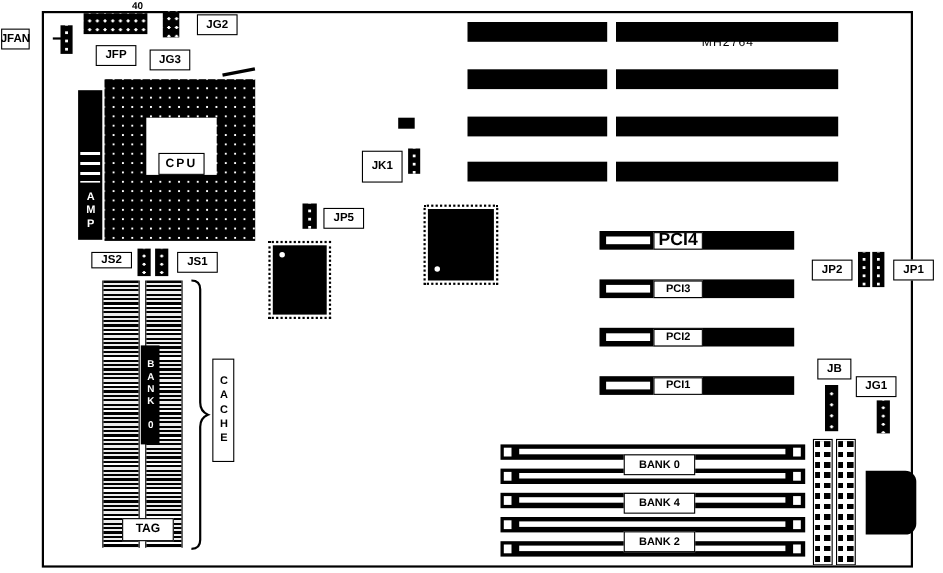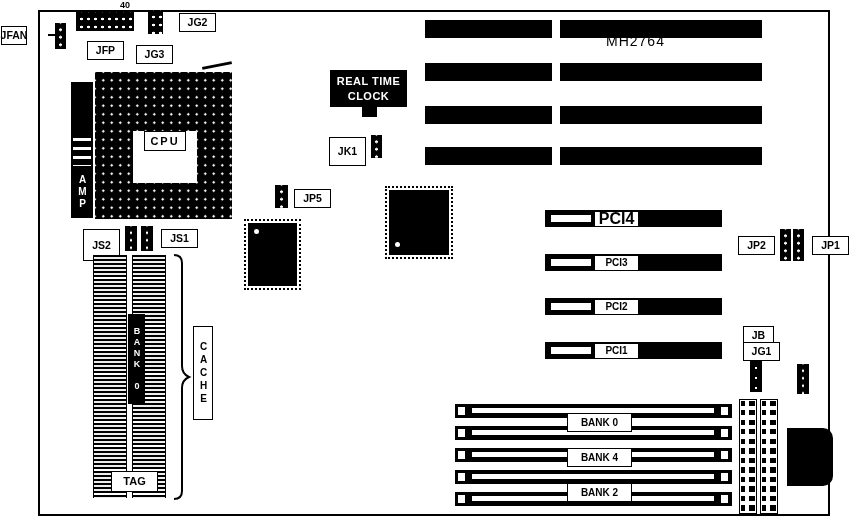--- a/index.html
+++ b/index.html
@@ -50,60 +50,56 @@
   <div class="dots dotgrid" style="left:76px;top:12px;width:58px;height:19px"></div>
   <div class="smalltext" style="left:120px;top:1px">40</div>
   <div class="lbl" style="left:87px;top:41px;width:37px;height:19px">JFP</div>
 
   <div class="dots dotgrid" style="left:148px;top:10px;width:15px;height:24px"></div>
   <div class="lbl" style="left:179px;top:13px;width:37px;height:19px">JG2</div>
   <div class="lbl" style="left:136px;top:45px;width:37px;height:19px">JG3</div>
 
   <div class="abs cpu-socket" style="left:95px;top:72px;width:137px;height:147px"></div>
   <div class="blk" style="left:202px;top:64px;width:30px;height:3px;transform:rotate(-11deg)"></div>
-  <div class="white" style="left:133px;top:131px;width:64px;height:52px;display:flex;align-items:flex-start;justify-content:center">
+  <div class="white" style="left:133px;top:107px;width:64px;height:52px;display:flex;align-items:flex-end;justify-content:center">
     <div style="border:1.5px solid #000;padding:3px 5px;font-weight:bold;font-size:11px;letter-spacing:2px">CPU</div>
   </div>
 
   <div class="blk" style="left:71px;top:82px;width:22px;height:136px"></div>
   <div class="abs" style="left:73px;top:138px;width:18px;height:28px;background:repeating-linear-gradient(to bottom,#fff 0 3px,rgba(0,0,0,0) 3px 9px)"></div>
   <div class="vlabel" style="left:71px;top:168px;width:22px;height:48px;color:#fff;font-size:10px;letter-spacing:1px">AMP</div>
 
-  <div class="blk rtc" style="left:330px;top:70px;width:77px;height:37px">
-    <span>REAL TIME</span>
-    <span>CLOCK</span>
-  </div>
   <div class="blk" style="left:362px;top:107px;width:15px;height:10px"></div>
 
   <div class="blk" style="left:425px;top:20px;width:127px;height:18px"></div>
   <div class="blk" style="left:560px;top:20px;width:202px;height:18px"></div>
   <div class="blk" style="left:425px;top:63px;width:127px;height:18px"></div>
   <div class="blk" style="left:560px;top:63px;width:202px;height:18px"></div>
   <div class="blk" style="left:425px;top:106px;width:127px;height:18px"></div>
   <div class="blk" style="left:560px;top:106px;width:202px;height:18px"></div>
   <div class="blk" style="left:425px;top:147px;width:127px;height:18px"></div>
   <div class="blk" style="left:560px;top:147px;width:202px;height:18px"></div>
 
-  <div class="abs" style="left:606px;top:33px;width:80px;height:16px;font-size:14px;letter-spacing:1px">MH2764</div>
+  <div class="abs" style="left:638px;top:33px;width:80px;height:16px;font-size:11px;letter-spacing:1px">MH2764</div>
 
 
   <div class="lbl" style="left:329px;top:137px;width:37px;height:29px">JK1</div>
   <div class="dots dotcol" style="left:371px;top:135px;width:11px;height:23px"></div>
 
   <div class="dots dotcol" style="left:275px;top:185px;width:13px;height:23px"></div>
   <div class="lbl" style="left:294px;top:189px;width:37px;height:19px">JP5</div>
 
   <div class="blk qfp" style="left:248px;top:223px;width:49px;height:63px">
     <div class="whitedot" style="left:6px;top:6px"></div>
   </div>
   <div class="blk qfp" style="left:389px;top:190px;width:60px;height:65px">
     <div class="whitedot" style="left:6px;bottom:8px"></div>
   </div>
 
-  <div class="lbl" style="left:83px;top:229px;width:37px;height:32px">JS2</div>
+  <div class="lbl" style="left:83px;top:229px;width:37px;height:15px">JS2</div>
   <div class="dots dotcol" style="left:125px;top:226px;width:12px;height:25px"></div>
   <div class="dots dotcol" style="left:141px;top:226px;width:12px;height:25px"></div>
   <div class="lbl" style="left:161px;top:229px;width:37px;height:19px">JS1</div>
 
   <div class="sockcol" style="left:93px;top:255px;width:34px;height:243px"></div>
   <div class="sockcol" style="left:132px;top:255px;width:34px;height:243px"></div>
   <div class="vlabel" style="left:128px;top:314px;width:17px;height:90px;background:#000;color:#fff;font-size:9px;letter-spacing:1px">BANK 0</div>
   <svg class="abs" style="left:168px;top:252px" width="26" height="250" viewBox="0 0 26 250">
     <path d="M6,3 Q14,3 14,11 L14,114 Q14,122 21,125 Q14,128 14,136 L14,239 Q14,247 6,247" fill="none" stroke="#000" stroke-width="2"></path>
   </svg>
@@ -127,21 +123,21 @@
   <div class="lbl" style="left:594px;top:343px;width:45px;height:16px;font-size:10px">PCI1</div>
 
   <div class="lbl" style="left:738px;top:236px;width:37px;height:19px">JP2</div>
   <div class="dots dotcol" style="left:780px;top:229px;width:11px;height:32px"></div>
   <div class="dots dotcol" style="left:793px;top:229px;width:11px;height:32px"></div>
   <div class="lbl" style="left:812px;top:236px;width:37px;height:19px">JP1</div>
 
   <div class="lbl" style="left:743px;top:326px;width:31px;height:19px">JB</div>
   <div class="dots dotcol" style="left:750px;top:350px;width:12px;height:42px;background-size:100% 10px"></div>
 
-  <div class="lbl" style="left:743px;top:342px;width:37px;height:19px">JG1</div>
+  <div class="lbl" style="left:778px;top:342px;width:37px;height:19px">JG1</div>
   <div class="dots dotcol" style="left:797px;top:364px;width:12px;height:30px"></div>
 
   <div class="blk" style="left:455px;top:404px;width:277px;height:14px"></div>
   <div class="white" style="left:472px;top:408px;width:242px;height:5px"></div>
   <div class="white" style="left:458px;top:407px;width:7px;height:8px"></div>
   <div class="white" style="left:721px;top:407px;width:7px;height:8px"></div>
 
   <div class="blk" style="left:455px;top:426px;width:277px;height:14px"></div>
   <div class="white" style="left:472px;top:430px;width:242px;height:5px"></div>
   <div class="white" style="left:458px;top:429px;width:7px;height:8px"></div>

